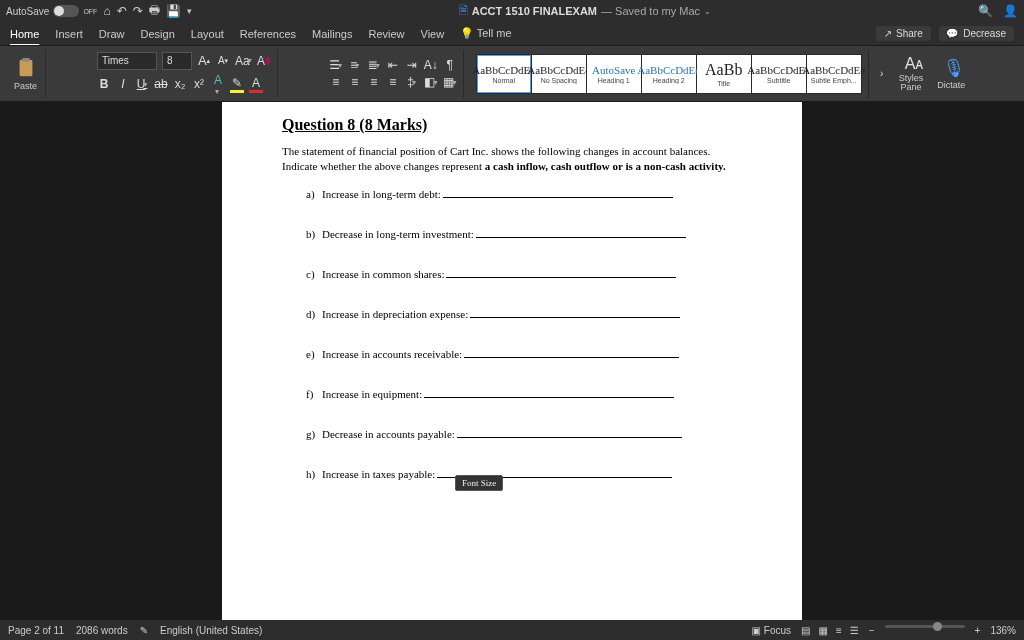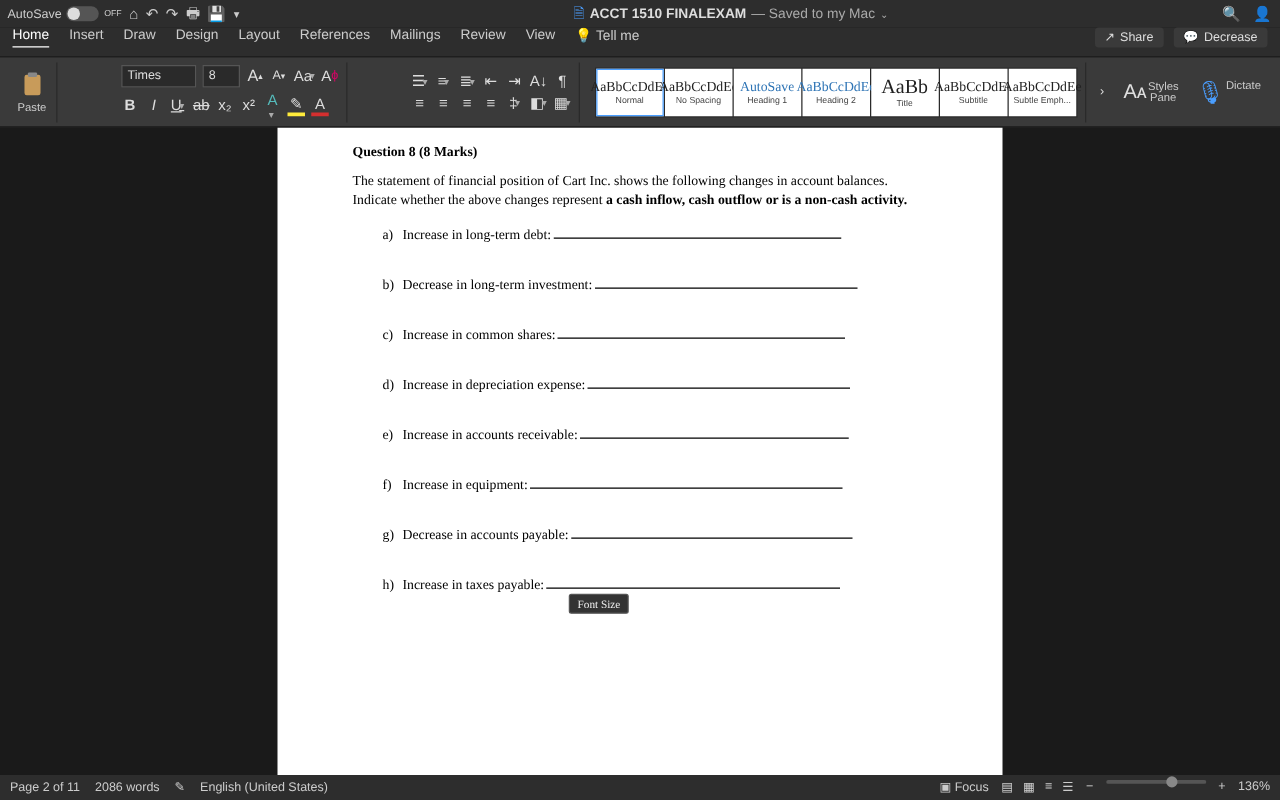--- a/index.html
+++ b/index.html
@@ -36,21 +36,21 @@
   .tb-icon { color: #ccc; font-size: 12px; cursor: pointer; }
   .titlebar-center {
     flex: 1; text-align: center; font-size: 11px; color: #ddd;
     display: flex; justify-content: center; align-items: center; gap: 4px;
   }
   .doc-icon { color: #4a9eff; }
   .titlebar-right { display: flex; align-items: center; gap: 10px; }
   
   .tabs {
     background: #2d2d2d;
-    display: flex; align-items: flex-start;
+    display: flex; align-items: center;
     height: 24px; padding: 0 10px; gap: 16px;
     border-bottom: 1px solid #1a1a1a;
   }
   .tab { color: #ccc; font-size: 11px; cursor: pointer; }
   .tab.active { color: #fff; text-decoration: underline; text-underline-offset: 6px; }
   .tabs-right { margin-left: auto; display: flex; gap: 8px; }
   .btn-pill {
     background: #3a3a3a; padding: 2px 8px; border-radius: 3px; font-size: 10px;
     display: flex; align-items: center; gap: 4px; cursor: pointer; color: #ddd;
   }
@@ -91,34 +91,34 @@
     background: #2a2a2a; padding: 1px; height: 40px;
   }
   .style-chip {
     background: #fff; width: 54px; display: flex; flex-direction: column;
     align-items: center; justify-content: center; gap: 0; font-size: 8px;
     color: #444; cursor: pointer; padding: 0 2px;
   }
   .style-chip.sel { border: 1px solid #4a9eff; }
   .style-prev { font-family: "Times New Roman", serif; font-size: 11px; color: #222; white-space: nowrap; overflow: hidden; }
   .style-name { font-size: 7px; color: #444; white-space: nowrap; overflow: hidden; margin-top: 1px; }
-  .ribbon-end { display: flex; align-items: flex-start; gap: 1px; cursor: pointer; padding: 0 4px; }
+  .ribbon-end { display: flex; flex-direction: column; align-items: flex-end; gap: 1px; cursor: pointer; padding: 0 4px; }
   .mic { color: #4a9eff; font-size: 18px; }
   
   .canvas {
     flex: 1; background: #1a1a1a; display: flex; justify-content: center;
     overflow: hidden; position: relative;
   }
   .page {
     background: #fff; width: 580px; margin-top: 0;
     padding: 14px 60px 40px 60px;
     color: #000; font-family: "Times New Roman", serif;
     font-size: 11px;
   }
-  .qtitle { font-weight: bold; font-size: 11px; }
+  .qtitle { text-decoration: underline; font-weight: bold; font-size: 16px; }
   .qtitle .marks { text-decoration: none; font-weight: bold; }
   .qprompt { margin-top: 10px; line-height: 1.35; }
   .items { margin-top: 14px; padding-left: 24px; }
   .item { display: flex; align-items: baseline; margin-bottom: 28px; white-space: nowrap; }
   .item .lbl { width: 16px; }
   .item .txt { margin-right: 2px; }
   .blank {
     border-bottom: 1px solid #000; display: inline-block;
     flex: 0 0 auto;
   }

